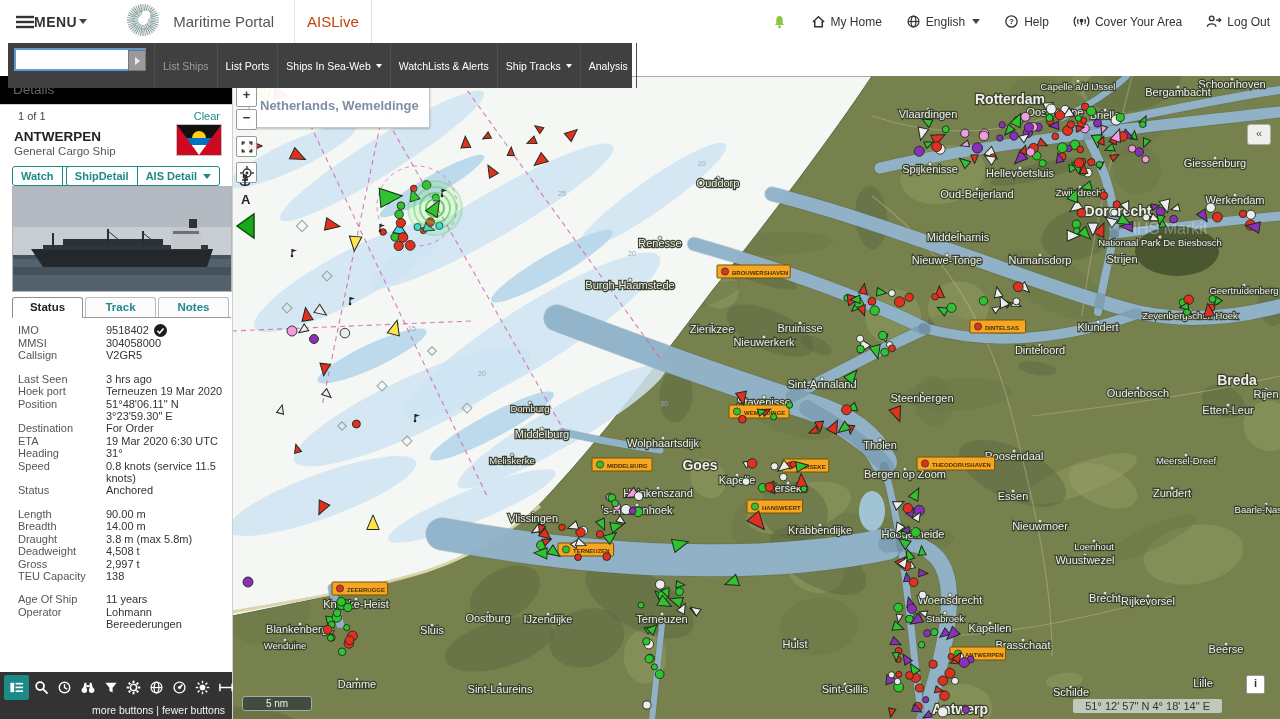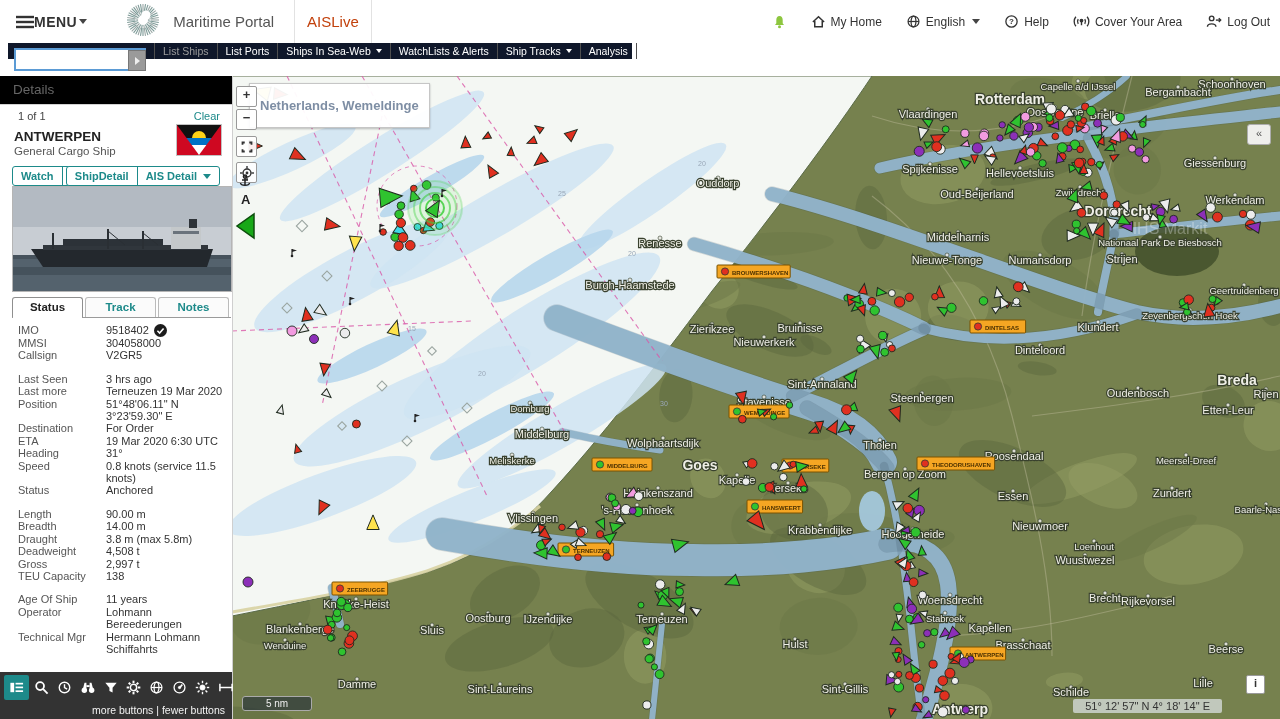--- a/index.html
+++ b/index.html
@@ -13,21 +13,21 @@
   .caret{width:0;height:0;border-left:4px solid transparent;border-right:4px solid transparent;
          border-top:5px solid #444;display:inline-block;margin-left:2px}
   .logo{margin-left:38px}
   .brand{font-size:15px;color:#555;margin-left:12px}
   .apptab{font-size:15px;color:#c2410c;margin-left:20px;padding:0 12px;height:43px;line-height:43px;
           border-left:1px solid #e2e2e2;border-right:1px solid #e2e2e2;cursor:pointer}
   .topright{position:absolute;right:10px;top:0;height:43px;display:flex;align-items:center}
   .hitem{display:inline-flex;align-items:center;gap:5px;font-size:12px;color:#333;margin-left:24px;cursor:pointer}
   .hitem svg{display:block}
   
-  .toolbar{position:absolute;left:8px;top:43px;width:624px;height:16px;background:#0f172a;z-index:25;
+  .toolbar{position:absolute;left:8px;top:43px;width:624px;height:45px;background:#404040;z-index:25;
            display:flex;align-items:stretch}
   .searchwrap{position:relative;width:140px;margin:5px 8px 5px 6px}
   .searchwrap input{width:122px;height:19px;border:2px solid #5b9bd5;outline:none;font-size:11px;padding:0 3px}
   .searchbtn{position:absolute;right:0;top:2px;width:16px;height:19px;background:#9a9a9a;border:1px solid #777;
              cursor:pointer;display:flex;align-items:center;justify-content:center}
   .searchbtn::after{content:"";width:0;height:0;border-top:4px solid transparent;border-bottom:4px solid transparent;
              border-left:5px solid #eee}
   .titem{color:#fff;font-size:10.5px;padding:0 8px;display:flex;align-items:center;cursor:pointer;
          border-left:1px solid #4f4f4f;white-space:nowrap}
   .titem.disabled{color:#9c9c9c;cursor:default}
@@ -328,21 +328,21 @@
           <span class="flabel">Callsign</span>
           <span class="fvalue">V2GR5</span>
         </div>
       </div>
       <div class="fgroup">
         <div class="frow">
           <span class="flabel">Last Seen</span>
           <span class="fvalue">3 hrs ago</span>
         </div>
         <div class="frow">
-          <span class="flabel">Last more</span>
+          <span class="flabel">Hoek port</span>
           <span class="fvalue">Terneuzen 19 Mar 2020</span>
         </div>
         <div class="frow">
           <span class="flabel">Position</span>
           <span class="fvalue">51°48'06.11" N   3°23'59.30" E</span>
         </div>
         <div class="frow">
           <span class="flabel">Destination</span>
           <span class="fvalue">For Order</span>
         </div>
@@ -390,24 +390,20 @@
         </div>
       </div>
       <div class="fgroup">
         <div class="frow">
           <span class="flabel">Age Of Ship</span>
           <span class="fvalue">11 years</span>
         </div>
         <div class="frow">
           <span class="flabel">Operator</span>
           <span class="fvalue">Lohmann Bereederungen</span>
-        </div>
-        <div class="frow">
-          <span class="flabel">Technical Mgr</span>
-          <span class="fvalue">Hermann Lohmann Schiffahrts</span>
         </div>
       </div>
     </div>
   <div class="bottombar">
     <div class="iconsrow" id="footicons">
         <span class="ficon active">
           <svg width="15" height="15" viewBox="0 0 16 16" fill="currentColor">
             <rect x="1.5" y="3" width="4" height="10"></rect>
             <rect x="7" y="3" width="8" height="1.8"></rect>
             <rect x="7" y="7" width="8" height="1.8"></rect>

